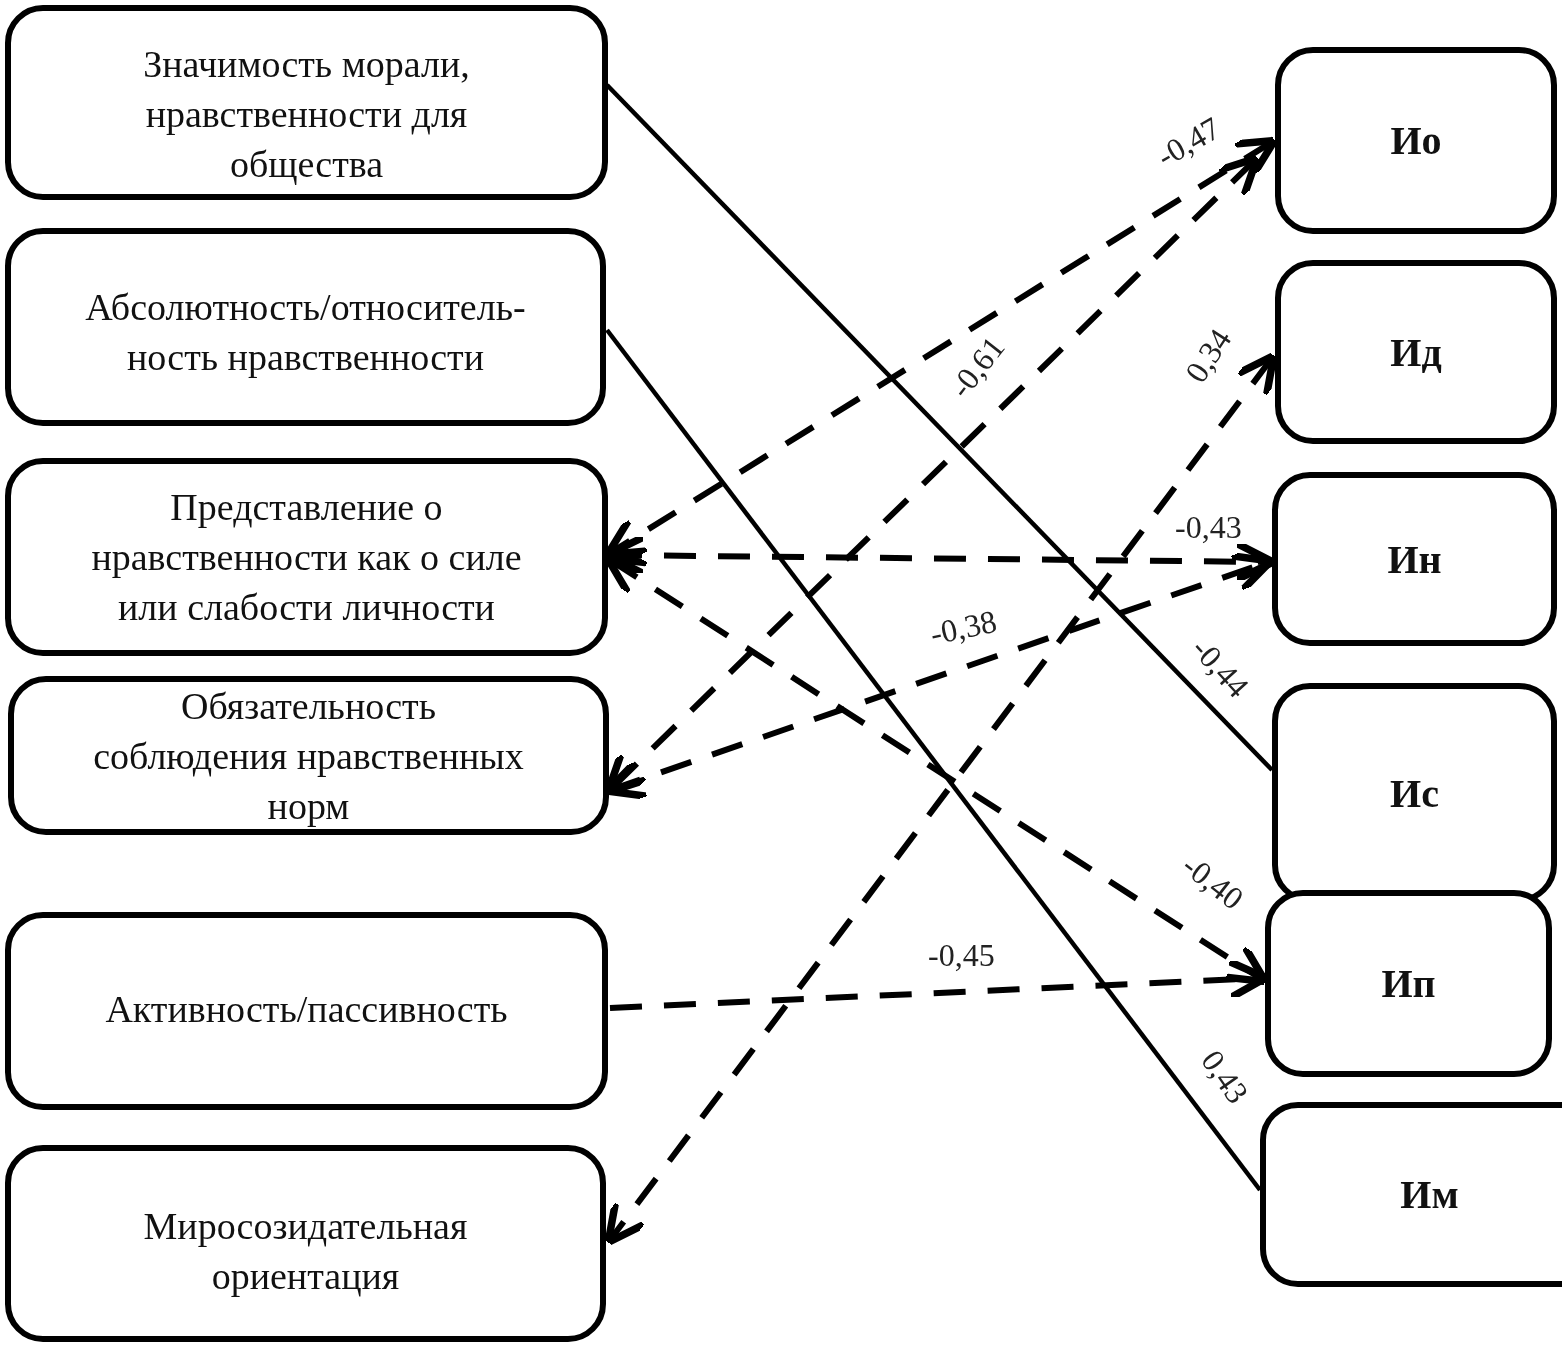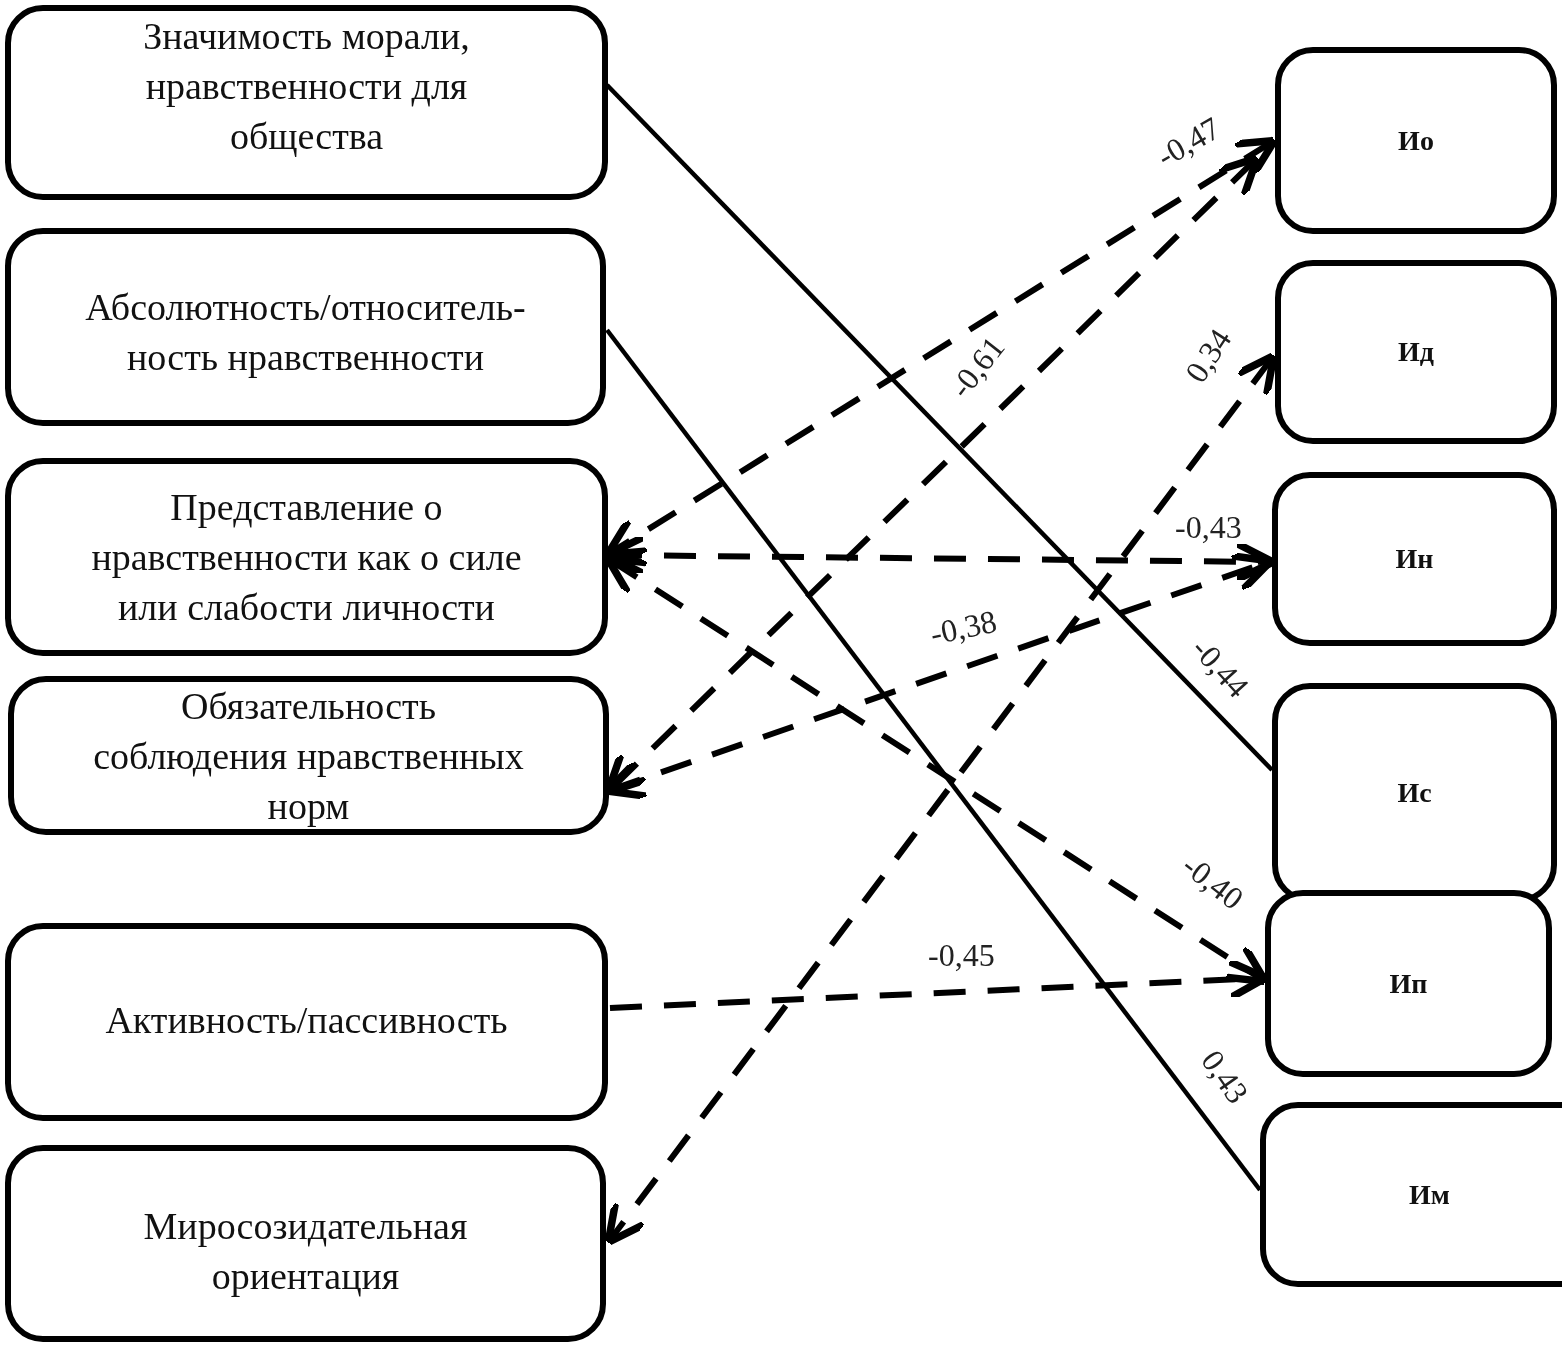--- a/index.html
+++ b/index.html
@@ -2,22 +2,22 @@
 <html><head>
 <meta charset="utf-8">
 <style>
   html, body { margin: 0; padding: 0; background: #ffffff; }
   body { width: 1562px; height: 1347px; position: relative; overflow: hidden;
          font-family: "Liberation Serif", "DejaVu Serif", serif; color: #111; }
   .box { position: absolute; box-sizing: border-box; border: 6px solid #000;
          border-radius: 38px; background: #fff; display: flex; align-items: center;
          justify-content: center; text-align: center; }
   .left-box { font-size: 38px; line-height: 50px; padding: 0 14px; }
-  .left-box.top-align { align-items: flex-start; }
-  .right-box { font-size: 28px; font-weight: bold; }
+  .left-box.top-align { align-items: flex-start; padding-top: 28px; }
+  .right-box { font-size: 40px; font-weight: bold; }
   .lbl { white-space: pre-line; }
   svg#links { position: absolute; left: 0; top: 0; z-index: 2; pointer-events: none; }
   .edge-label { font-family: "Liberation Serif", serif; font-size: 32px; fill: #222; }
 </style>
 </head>
 <body>
 
 <div class="box left-box top-align" style="left:5px;top:5px;width:603px;height:195px;">
   <span class="lbl">Значимость морали,
 нравственности для
@@ -30,21 +30,21 @@
 <div class="box left-box" style="left:5px;top:458px;width:603px;height:198px;">
   <span class="lbl">Представление о
 нравственности как о силе
 или слабости личности</span>
 </div>
 <div class="box left-box" style="left:8px;top:676px;width:601px;height:159px;">
   <span class="lbl">Обязательность
 соблюдения нравственных
 норм</span>
 </div>
-<div class="box left-box" style="left:5px;top:912px;width:603px;height:198px;padding-bottom:5px;margin-top:11px;">
+<div class="box left-box" style="left:5px;top:912px;width:603px;height:198px;padding-bottom:5px;">
   <span class="lbl">Активность/пассивность</span>
 </div>
 <div class="box left-box" style="left:5px;top:1145px;width:601px;height:197px;padding-top:14px;justify-content:center;">
   <span class="lbl">Миросозидательная
 ориентация</span>
 </div>
 
 <div class="box right-box" style="left:1275px;top:47px;width:282px;height:187px;">
   <span>Ио</span>
 </div>

